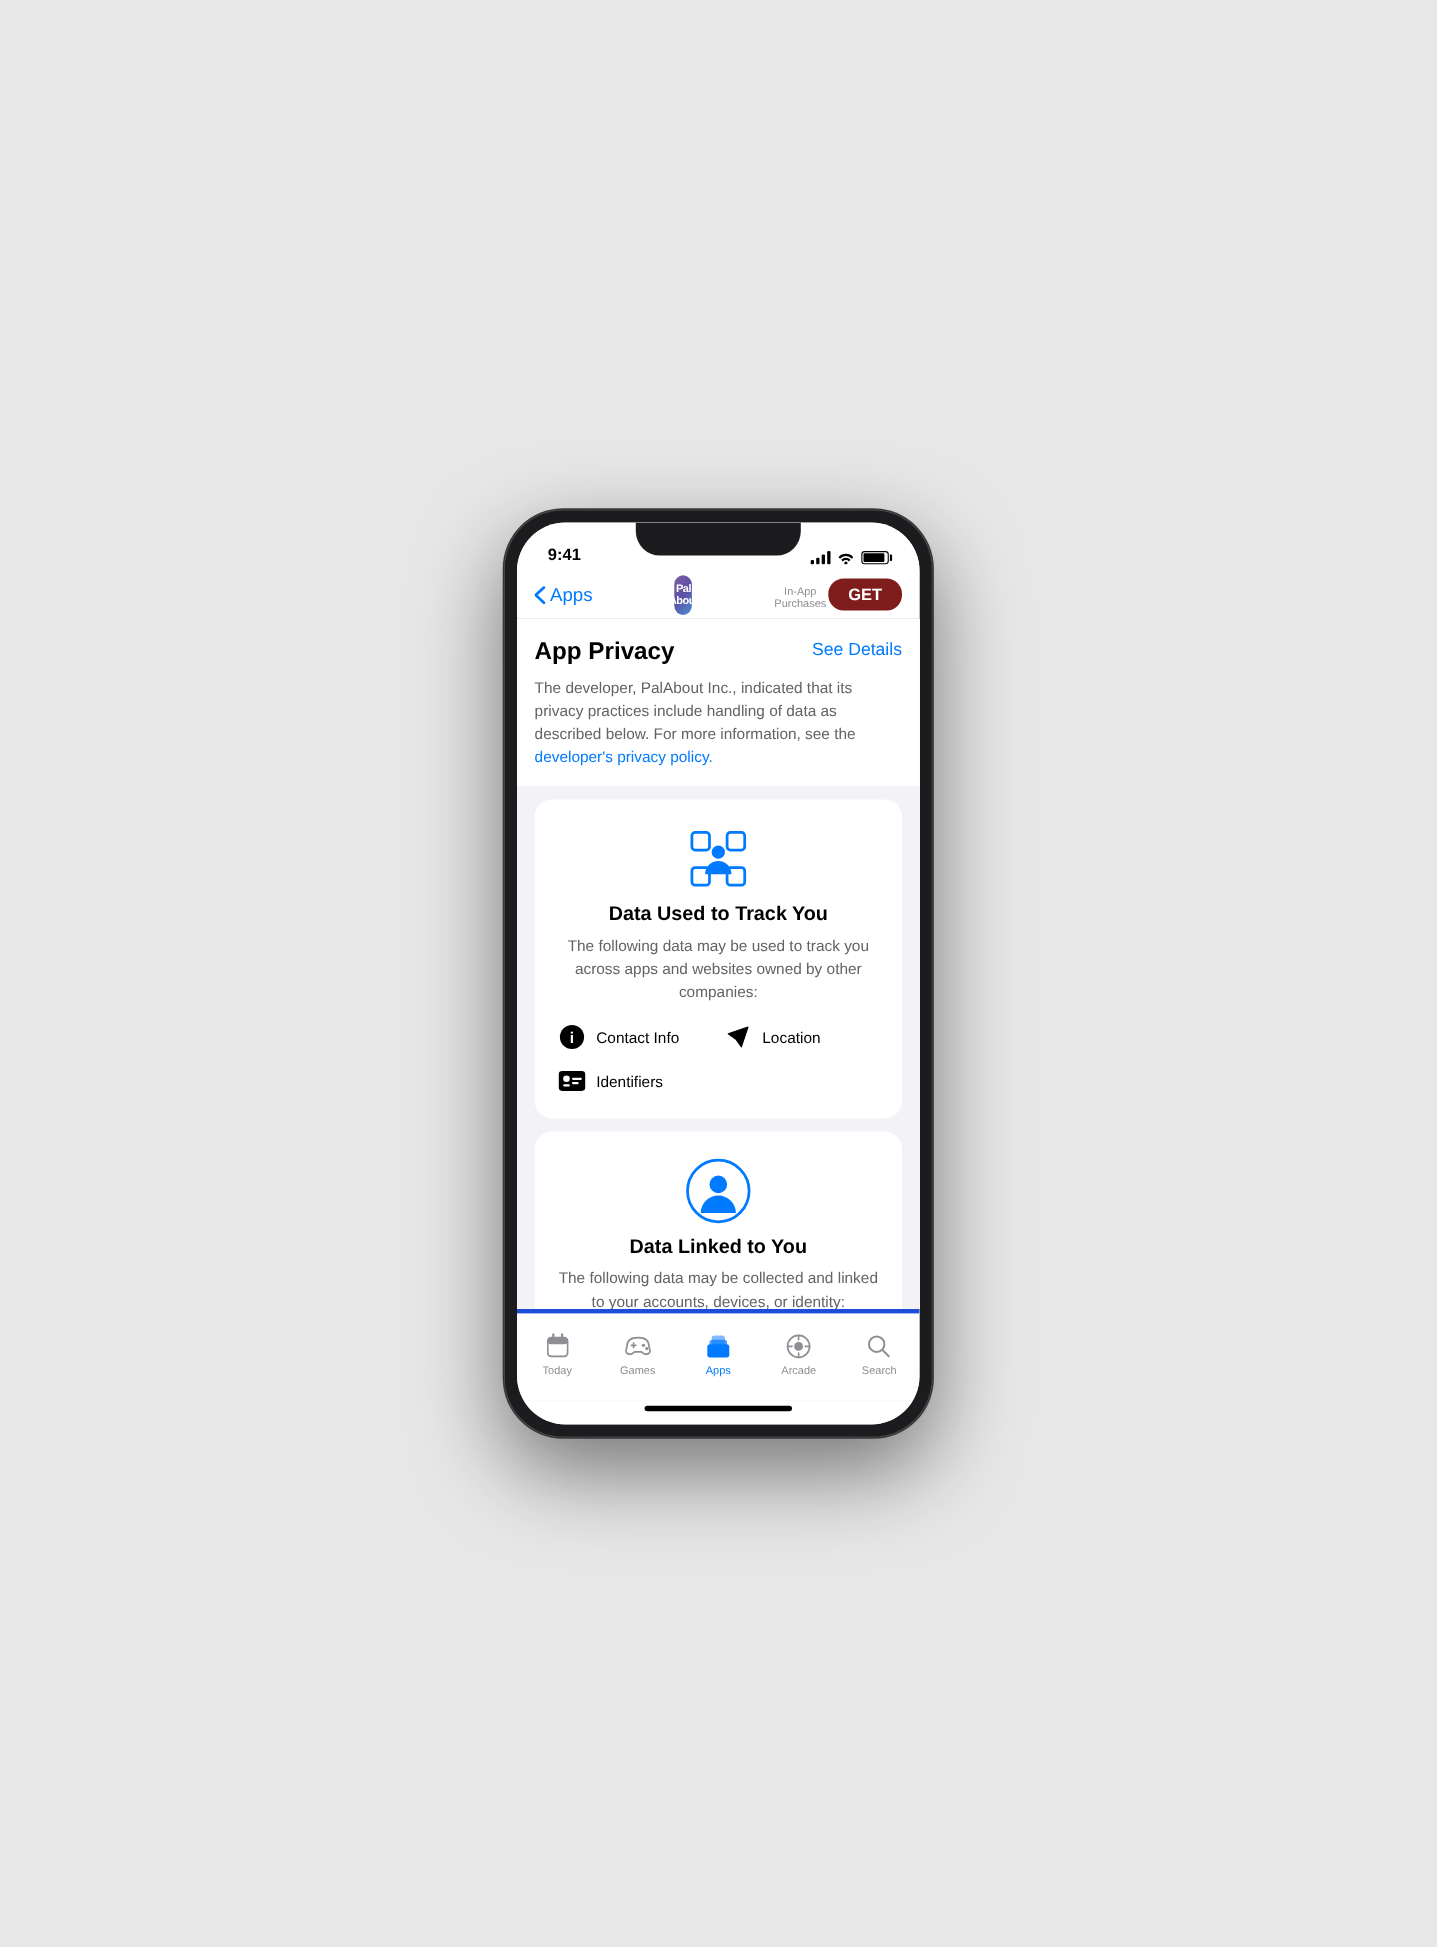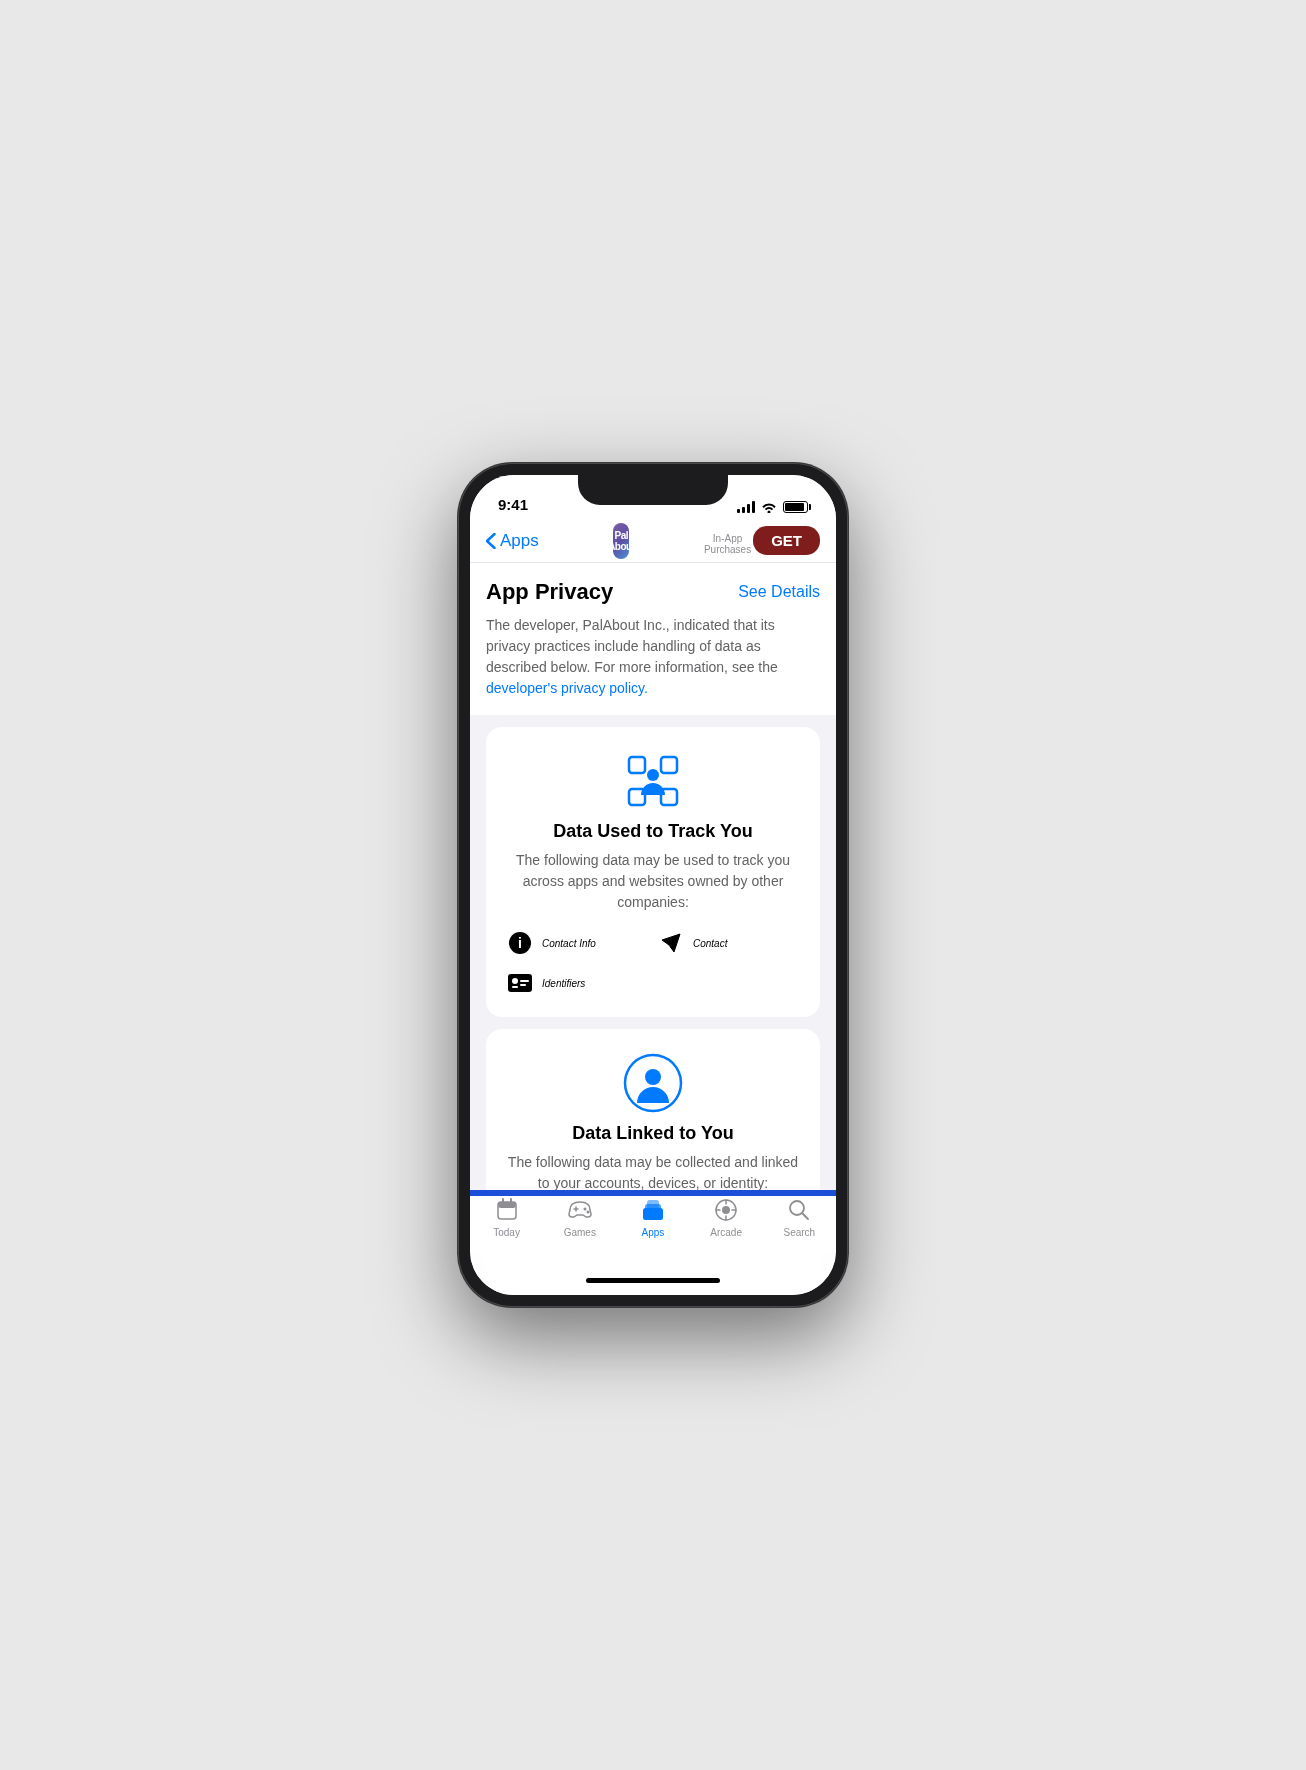--- a/index.html
+++ b/index.html
@@ -290,35 +290,34 @@
     .data-item-icon {
       width: 28px;
       height: 28px;
       display: flex;
       align-items: center;
       justify-content: center;
       flex-shrink: 0;
     }
 
     .data-item-label {
-      font-size: 10px;
+      font-size: 14px;
       color: #000;
       font-weight: 400;
-      font-style: italic;
     }
 
     
     .tab-bar {
       height: 83px;
       background: rgba(255,255,255,0.95);
-      border-top: 6px solid #1d4ed8;
+      border-top: 4px solid #1d4ed8;
       display: flex;
       align-items: flex-start;
       justify-content: space-around;
-      padding: 0 0 0;
+      padding: 16px 0 0;
       flex-shrink: 0;
       backdrop-filter: blur(10px);
     }
 
     .tab-item {
       display: flex;
       flex-direction: column;
       align-items: center;
       gap: 3px;
       cursor: pointer;
@@ -459,21 +458,21 @@
               </div>
               <span class="data-item-label">Contact Info</span>
             </div>
 
             <div class="data-item">
               <div class="data-item-icon">
                 <svg width="22" height="22" viewBox="0 0 22 22">
                   <path d="M20 2L9 13M20 2L14 20L9 13L2 8L20 2Z" fill="#000" stroke="#000" stroke-width="1" stroke-linejoin="round"></path>
                 </svg>
               </div>
-              <span class="data-item-label">Contact</span>
+              <span class="data-item-label">Location</span>
             </div>
 
             <div class="data-item">
               <div class="data-item-icon">
                 <svg width="26" height="20" viewBox="0 0 26 20">
                   <rect x="1" y="1" width="24" height="18" rx="3" fill="#000"></rect>
                   <circle cx="8" cy="8" r="3" fill="white"></circle>
                   <rect x="5" y="13" width="6" height="2" rx="1" fill="white"></rect>
                   <rect x="13" y="7" width="9" height="2" rx="1" fill="white"></rect>
                   <rect x="13" y="11" width="6" height="2" rx="1" fill="white"></rect>

